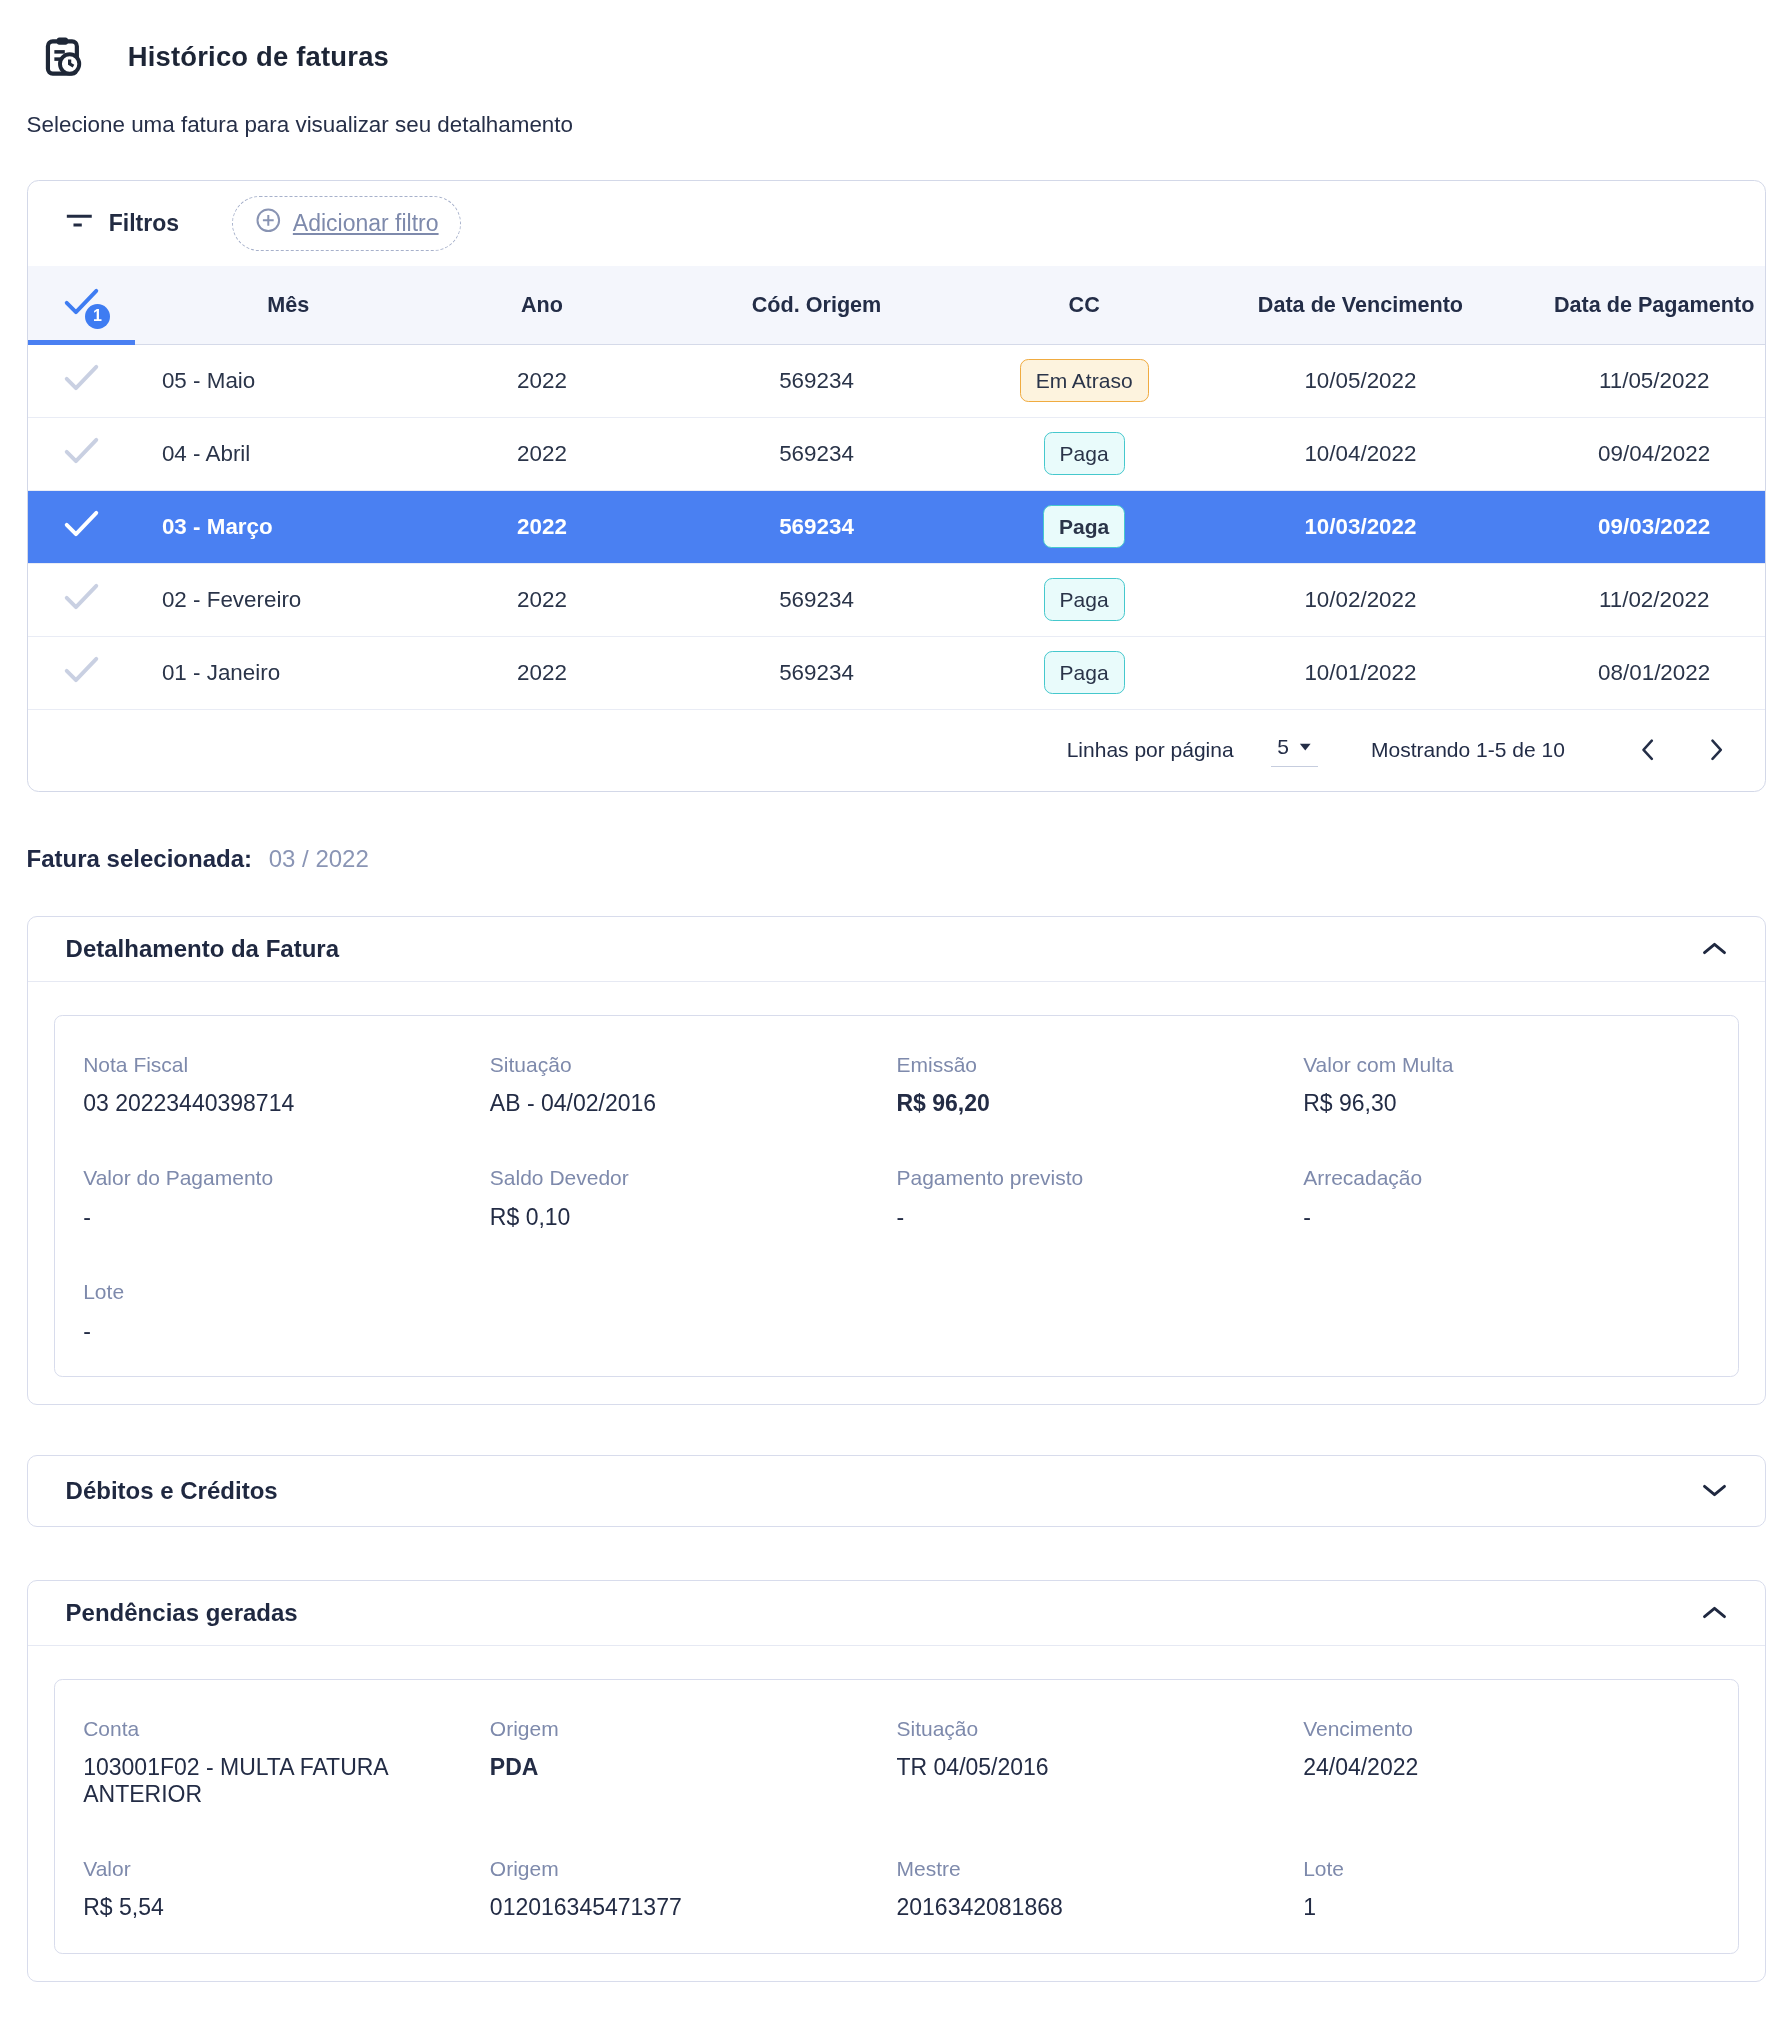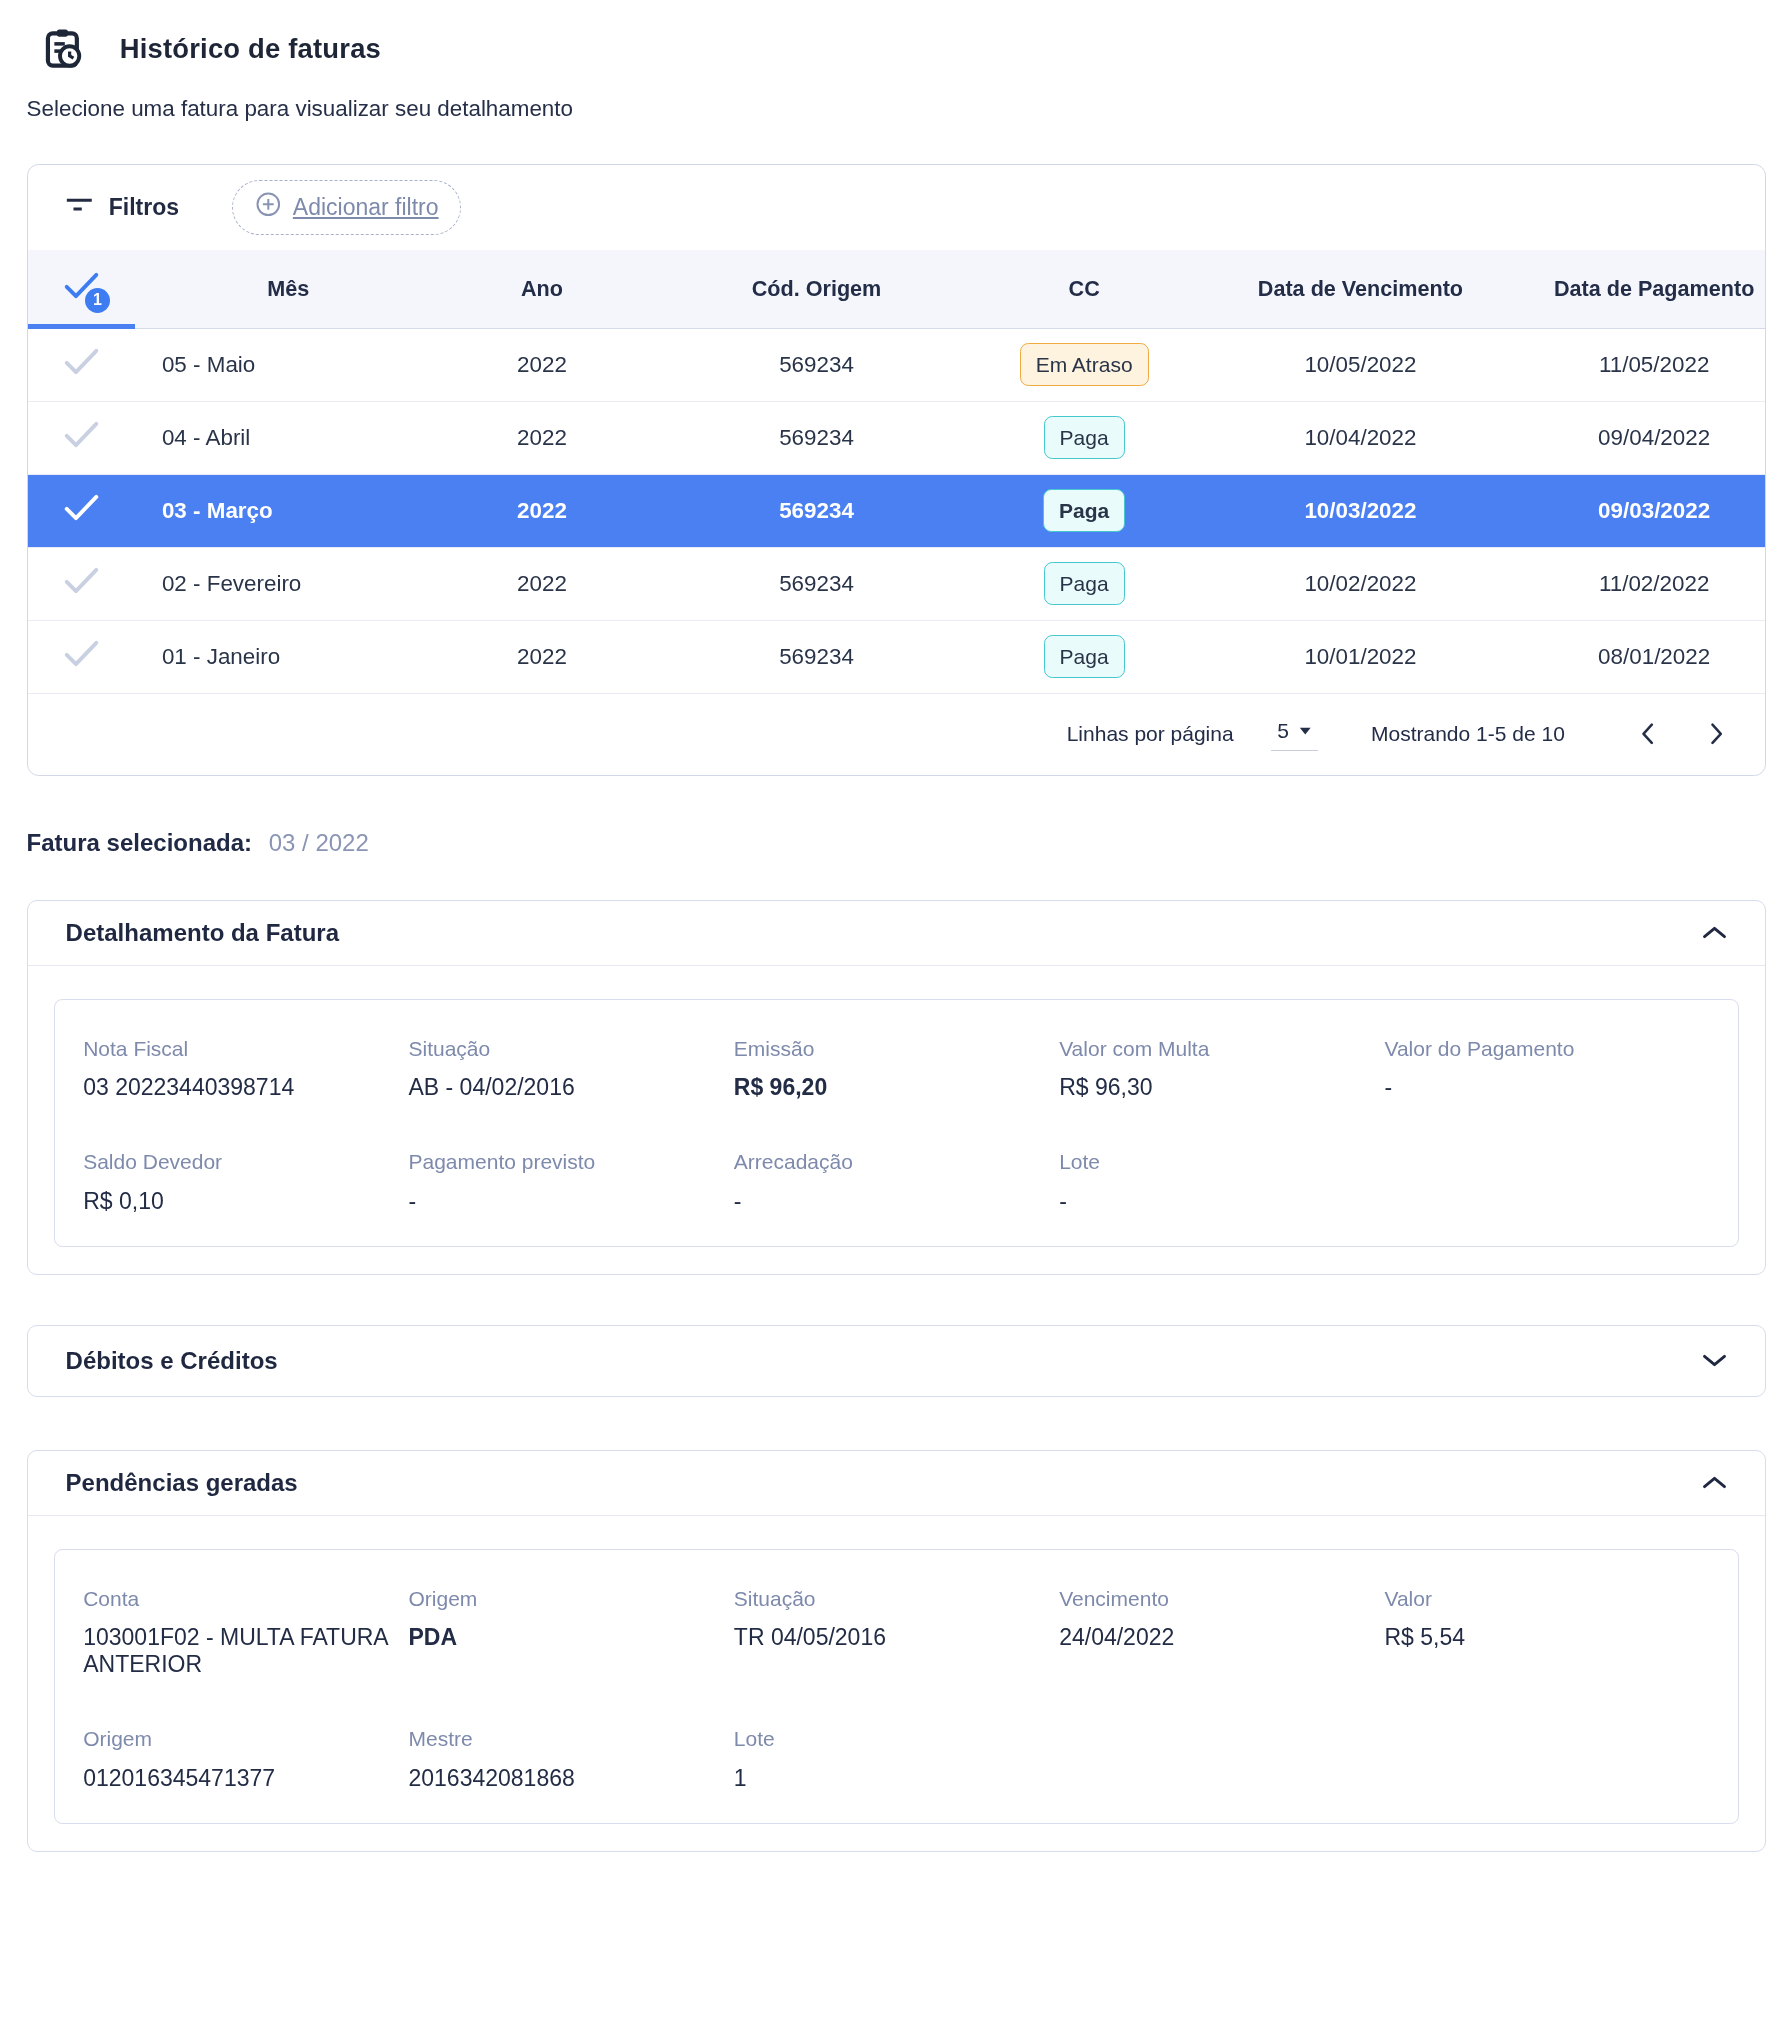--- a/index.html
+++ b/index.html
@@ -8,21 +8,21 @@
     width:1793px; height:2042px; overflow:hidden;
     background:#ffffff;
     font-family:"Liberation Sans", sans-serif;
     color:#28324b;
   }
   .page { padding:0 26.6px; }
 
   
   .page-header { display:flex; align-items:center; gap:26.6px; padding-top:25px; padding-left:16.6px; }
   .title-icon { width:42px; height:45px; display:inline-flex; }
-  .page-title { margin:8px; font-size:27.4px; font-weight:700; color:#1d2536; letter-spacing:0.2px; }
+  .page-title { margin:16px; font-size:27.4px; font-weight:700; color:#1d2536; letter-spacing:0.2px; }
   .subtitle { margin:23px 0 0; font-size:22.4px; color:#262f48; }
 
   
   .table-panel { margin-top:42px; border:1.7px solid #d3d8e8; border-radius:11.6px; overflow:hidden; background:#fff; }
   .filter-bar { display:flex; align-items:center; gap:53px; height:85px; padding:0 38px; }
   .filters-label { display:flex; align-items:flex-start; gap:16.6px; font-size:23px; font-weight:700; color:#222b42; }
   .add-filter {
     display:inline-flex; align-items:center; gap:11.6px;
     border:1.7px dashed #a7b1cb; border-radius:28px; background:#fff;
     color:#7e8aac; font-size:23px; padding:10px 21.6px; font-family:inherit; cursor:pointer;text-decoration:underline;
@@ -68,21 +68,21 @@
   .panel-title { font-size:24px; font-weight:700; color:#1f2840; }
   .panel.expanded > .panel-header { border-bottom:1.7px solid #e6e9f3; }
   .detail-panel { margin-top:43px; }
   .debits-panel { margin-top:50px; }
   .debits-panel .panel-header { height:70px; }
   .pending-panel { margin-top:53px; }
 
   .panel-body { padding:33px 26.6px 26.6px; }
   .card {
     border:1.7px solid #d8dcec; border-radius:8.3px; padding:37px 28px 32px;
-    display:grid; grid-template-columns:1fr 1fr 1fr 1fr 1fr; row-gap:50px;
+    display:grid; grid-template-columns:1fr 1fr 1fr 1fr; row-gap:50px;
   }
   .field-label { font-size:21px; color:#7e8aac; line-height:1.15; }
   .field-value { margin-top:13.3px; font-size:23px; color:#232c45; line-height:1.15; }
   .field-value.bold { font-weight:700; }
 
   .hdr-chevron { display:inline-flex; cursor:pointer; }
 </style>
 </head>
 <body>
 

